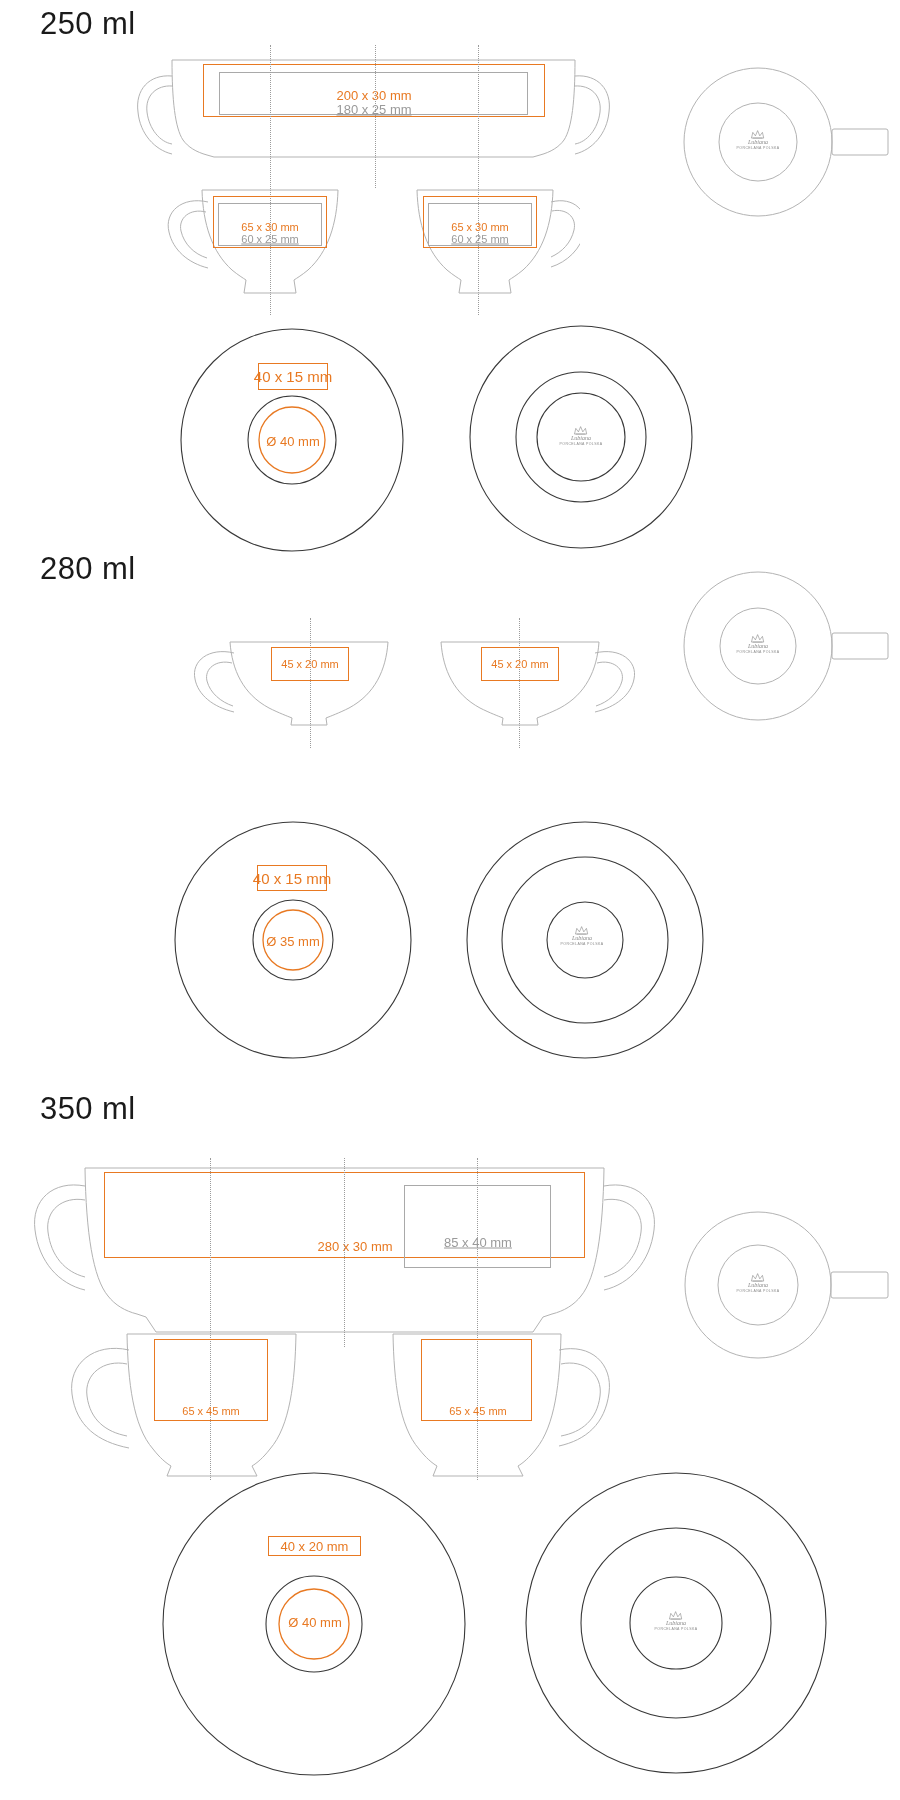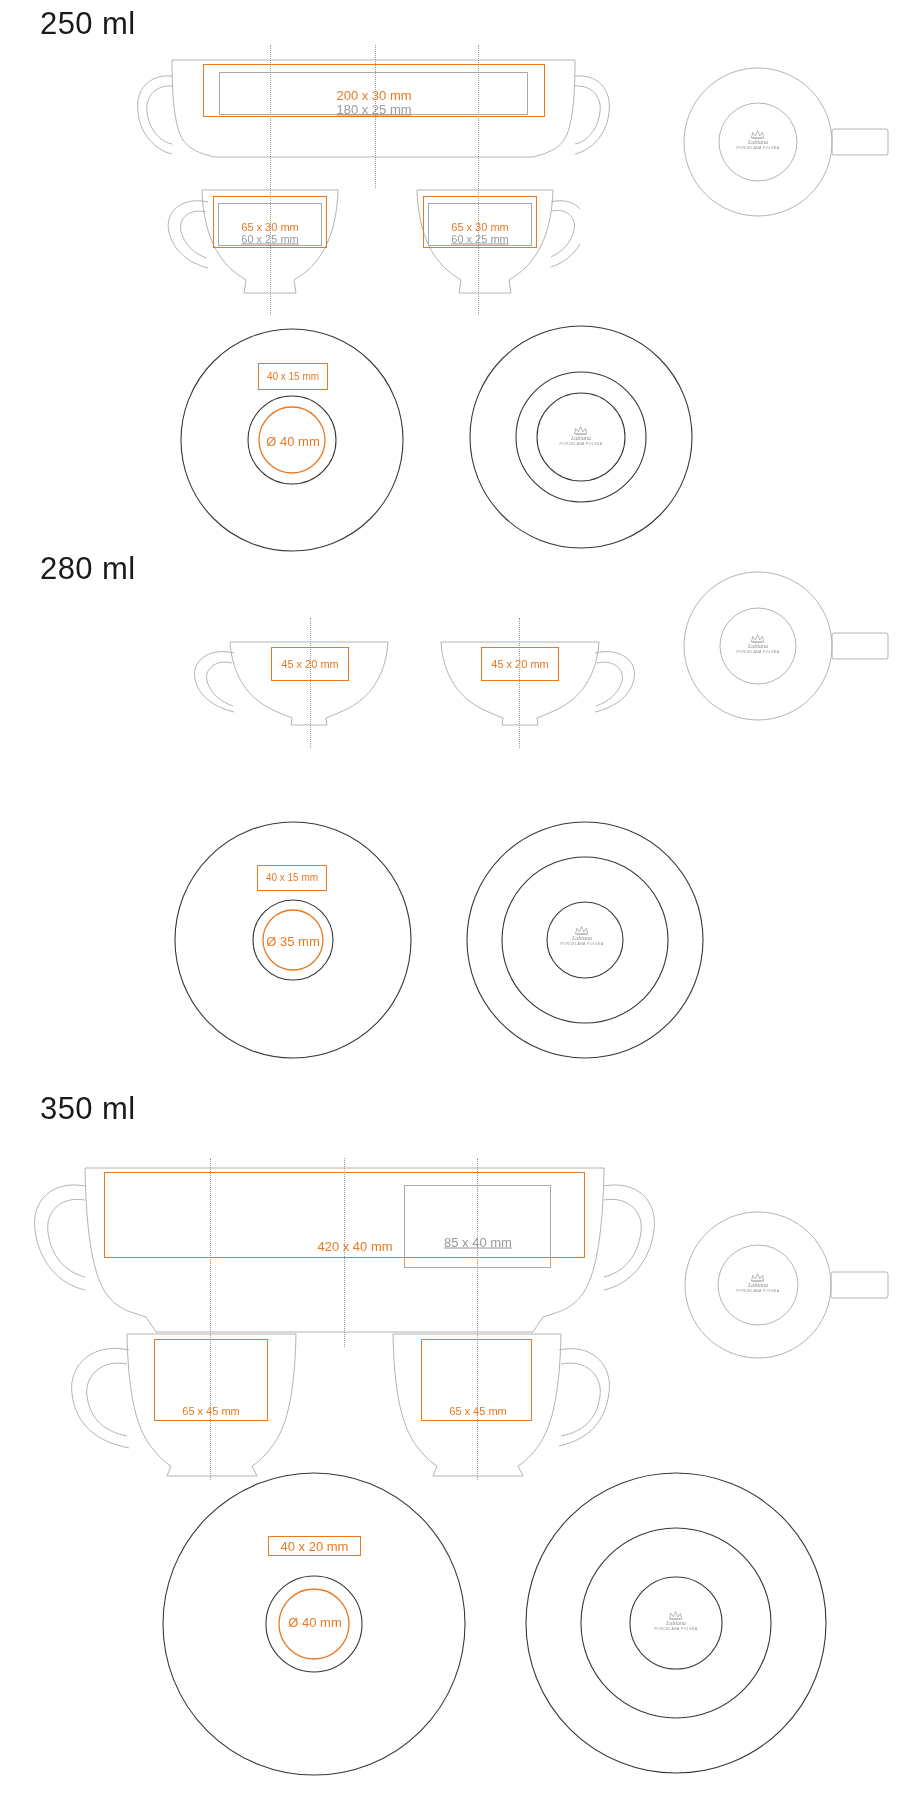--- a/index.html
+++ b/index.html
@@ -9,21 +9,21 @@
   .abs { position:absolute; }
   svg.abs { display:block; }
   .title { position:absolute; font-size:31px; color:#1a1a1a; letter-spacing:.4px; font-weight:400; }
   .rect { position:absolute; box-sizing:border-box; }
   .rect.o { border:1.5px solid var(--accent); }
   .rect.g { border:1px solid #a9a9a9; }
   .flexc { display:flex; align-items:center; justify-content:center; }
   .lbl { position:absolute; transform:translate(-50%,-50%); white-space:nowrap; font-size:11px; line-height:1; }
   .lbl.o, .boxlbl.o { color:var(--accent); }
   .lbl.g, .boxlbl.g { color:var(--gray);text-decoration:underline; }
-  .boxlbl { white-space:nowrap; font-size:10px; line-height:1; }
+  .boxlbl { white-space:nowrap; font-size:15px; line-height:1; }
   .f12 { font-size:13px; } .f13 { font-size:13px; }
   .dot { position:absolute; width:0; border-left:1px dotted #9b9b9b; }
   .logo { position:absolute; transform:translate(-50%,-50%); display:flex; flex-direction:column; align-items:center; color:#8a8a8a; line-height:1.15; text-align:center; }
   .logo-script { font-family:"Liberation Serif", serif; font-style:italic; font-size:6px; }
   .logo-caps { font-size:3.5px; letter-spacing:.4px; }
   .stroke-light { stroke:var(--line); stroke-width:1; fill:none; }
   .stroke-dark { stroke:var(--dark); stroke-width:1.1; fill:none; }
   .stroke-accent { stroke:var(--accent); stroke-width:1.3; fill:none; }
 </style>
 </head>
@@ -156,21 +156,21 @@
   <section>
     <div class="title" style="left:40px;top:1091px;">350 ml</div>
 
     <svg class="abs" style="left:25px;top:1158px;" width="640" height="180" viewBox="0 0 640 180">
       <path class="stroke-light" d="M60,10 L579,10 C578,75 571,120 556,138 C549,147 539,153 527,156 L518,159 L508,174 L131,174 L121,159 L112,156 C100,153 90,147 83,138 C68,120 61,75 60,10 Z"></path>
       <path class="stroke-light" d="M60,28 C28,22 6,42 10,72 C14,104 34,126 60,132 M60,42 C38,38 20,52 23,74 C26,98 40,114 60,119"></path>
       <path class="stroke-light" d="M579,28 C611,22 633,42 629,72 C625,104 605,126 579,132 M579,42 C601,38 619,52 616,74 C613,98 599,114 579,119"></path>
     </svg>
     <div class="rect o" style="left:104px;top:1172px;width:481px;height:86px;"></div>
     <div class="rect g" style="left:404px;top:1185px;width:147px;height:83px;"></div>
-    <div class="lbl o f12" style="left:355px;top:1246px;">420 x 40 mm</div>
+    <div class="lbl o f12" style="left:355px;top:1246px;">280 x 30 mm</div>
     <div class="lbl g f12" style="left:478px;top:1242px;">85 x 40 mm</div>
     <div class="dot" style="left:210px;top:1158px;height:322px;"></div>
     <div class="dot" style="left:344px;top:1158px;height:189px;"></div>
     <div class="dot" style="left:477px;top:1158px;height:322px;"></div>
 
     <svg class="abs" style="left:60px;top:1330px;" width="560" height="155" viewBox="0 0 560 155">
       <path class="stroke-light" d="M67,4 L236,4 C235,52 230,96 210,119 C203,128 197,133 192,136 L197,146 L107,146 L111,136 C106,133 100,128 93,119 C73,96 68,52 67,4 Z"></path>
       <path class="stroke-light" d="M69,20 C34,12 8,34 12,64 C16,96 38,112 69,118 M67,34 C44,29 24,44 27,66 C30,90 46,102 67,106"></path>
       <path class="stroke-light" d="M333,4 L501,4 C500,52 495,96 476,119 C469,128 463,133 458,136 L463,146 L373,146 L377,136 C372,133 366,128 359,119 C339,96 334,52 333,4 Z"></path>
       <path class="stroke-light" d="M499,20 C531,13 553,34 549,63 C545,94 526,110 499,116 M501,34 C524,29 543,44 540,66 C537,90 522,102 501,106"></path>

